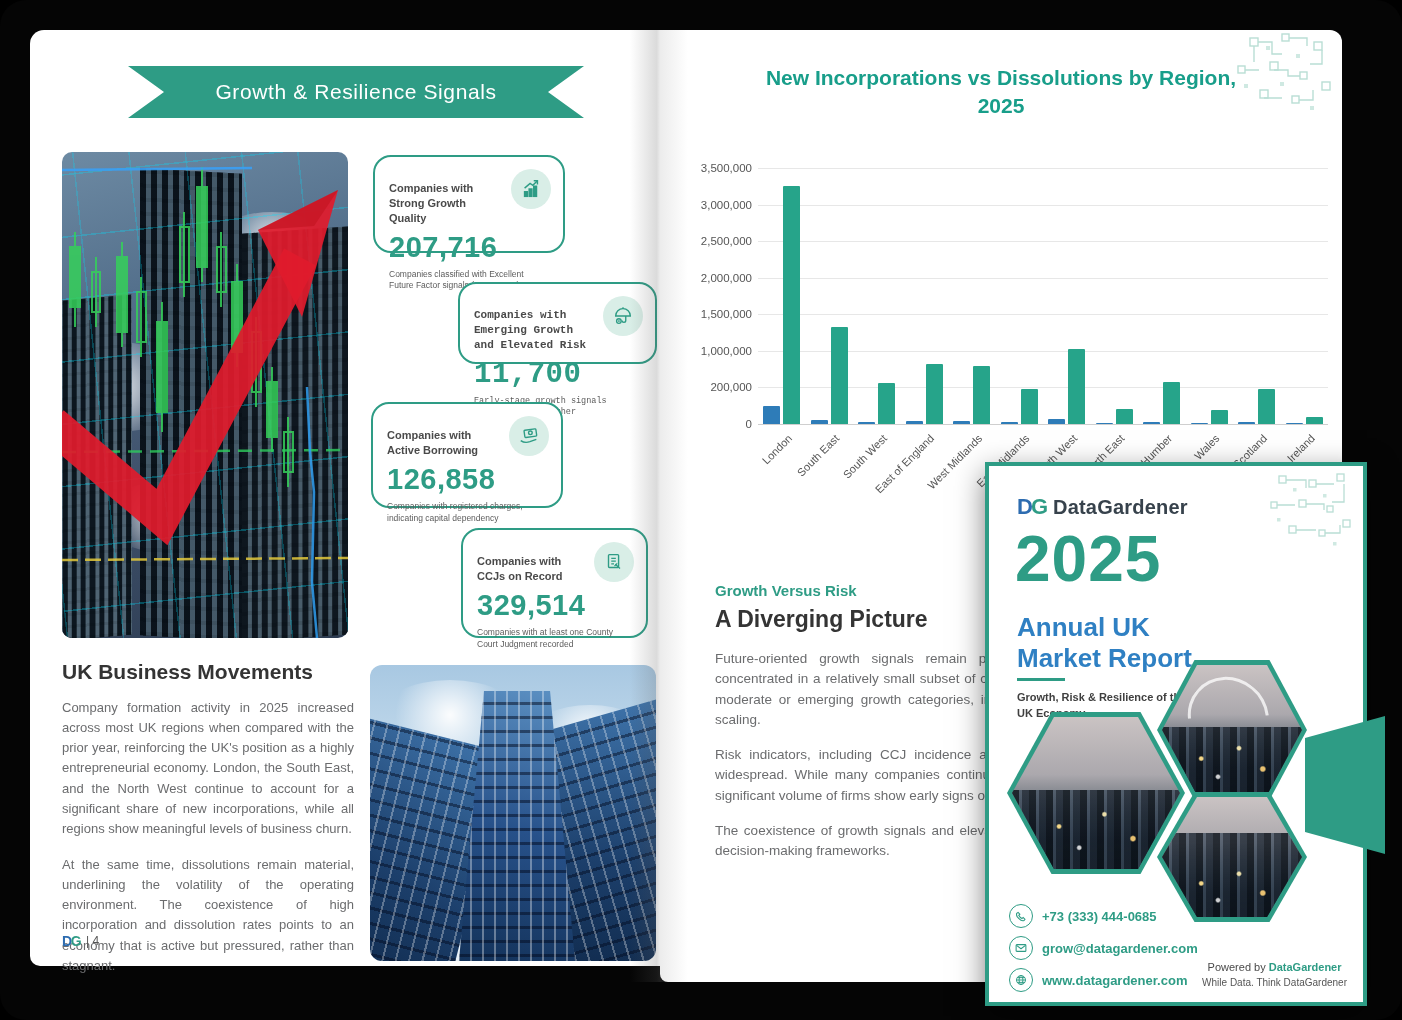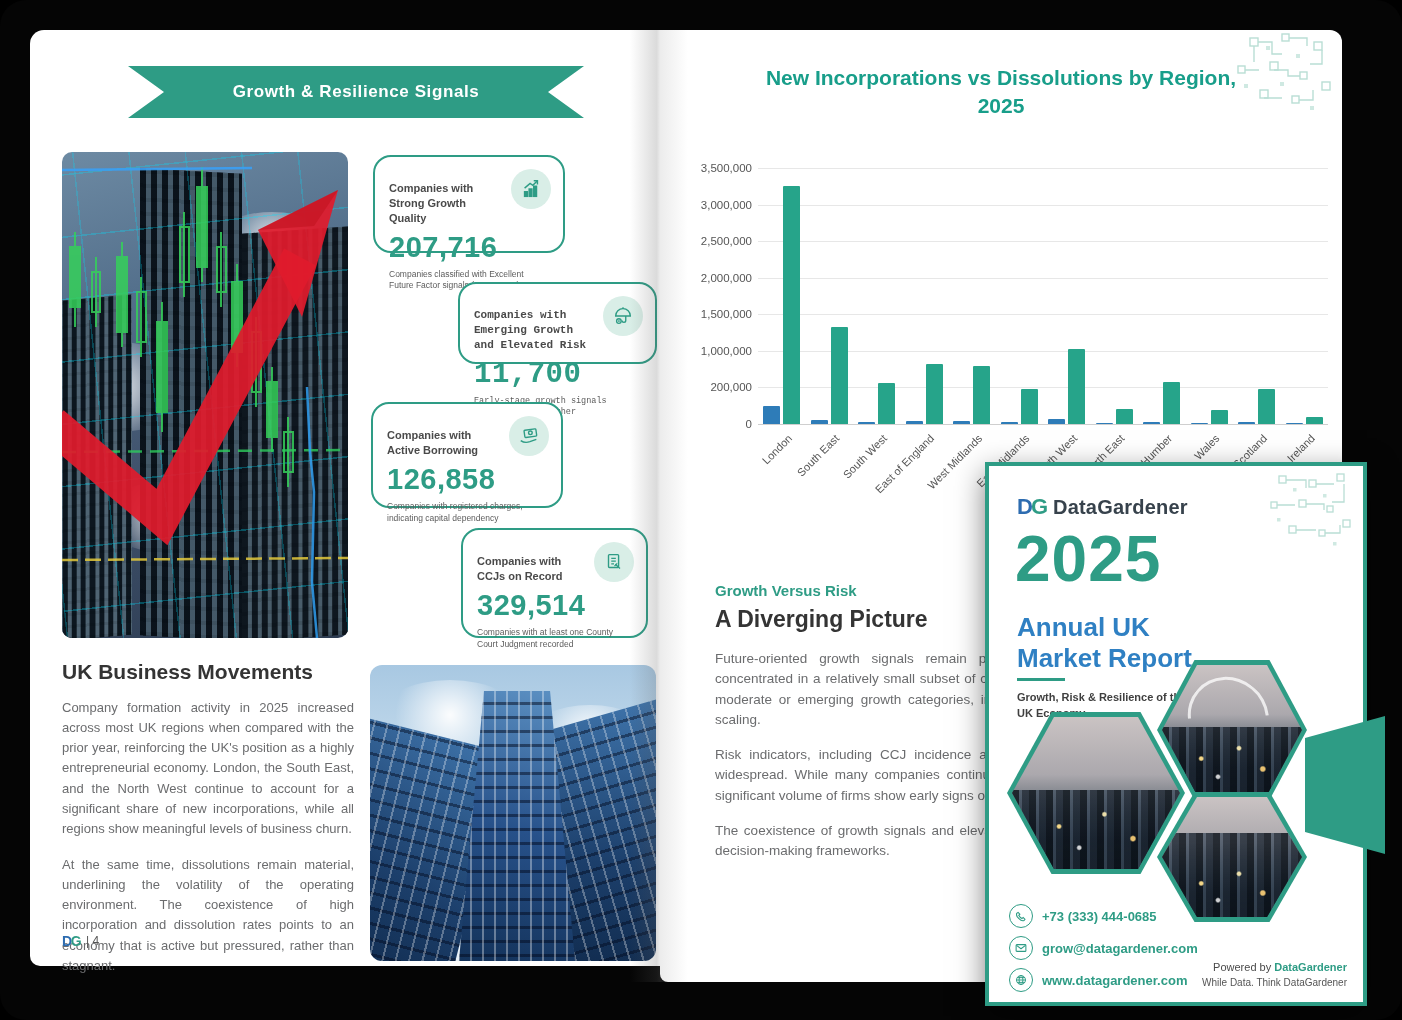--- a/index.html
+++ b/index.html
@@ -8,21 +8,21 @@
   .page{position:absolute;background:#fff;z-index:1;}
   .page-left{left:30px;top:30px;width:630px;height:936px;border-radius:14px 0 0 10px;}
   .page-right{left:660px;top:30px;width:682px;height:952px;border-radius:0 12px 16px 8px;}
   .spine{position:absolute;left:630px;top:30px;width:58px;height:952px;z-index:2;pointer-events:none;
     background:linear-gradient(to right,rgba(0,0,0,0) 0%,rgba(90,90,90,.22) 46%,rgba(150,150,150,.18) 52%,rgba(255,255,255,0) 100%);}
 
   
   .ribbon{position:absolute;left:98px;top:36px;width:456px;height:52px;background:#2E9C85;
     clip-path:polygon(0 0,100% 0,calc(100% - 36px) 50%,100% 100%,0 100%,36px 50%);
     display:flex;align-items:center;justify-content:center;}
-  .ribbon span{color:#fff;font-size:17px;font-weight:700;letter-spacing:.6px;}
+  .ribbon span{color:#fff;font-size:21px;font-weight:400;letter-spacing:.6px;}
 
   .photo1{position:absolute;left:32px;top:122px;width:286px;height:486px;border-radius:10px;overflow:hidden;
     background:linear-gradient(165deg,#6d8aa3 0%,#54708c 28%,#41546e 58%,#2d3c52 100%);}
   .photo1 .cloud{position:absolute;border-radius:50%;background:radial-gradient(circle,rgba(255,255,255,.85) 0%,rgba(255,255,255,0) 70%);}
   .tower{position:absolute;bottom:0;background-color:#1d2b38;}
   .t1{left:-8px;width:78px;height:70%;transform:skewY(-5deg);background-image:repeating-linear-gradient(90deg,rgba(10,20,28,.95) 0 5px,rgba(86,108,124,.8) 5px 9px),repeating-linear-gradient(0deg,rgba(0,0,0,.5) 0 3px,rgba(120,140,155,.25) 3px 12px);}
   .t2{left:78px;width:102px;height:96%;transform:skewY(3deg);background-image:repeating-linear-gradient(90deg,rgba(8,16,24,.95) 0 6px,rgba(70,92,108,.85) 6px 11px),repeating-linear-gradient(0deg,rgba(0,0,0,.55) 0 4px,rgba(130,150,165,.28) 4px 14px);}
   .t3{right:-4px;width:110px;height:84%;transform:skewY(-4deg);background-image:repeating-linear-gradient(90deg,rgba(12,20,28,.95) 0 6px,rgba(78,98,112,.8) 6px 10px),repeating-linear-gradient(0deg,rgba(0,0,0,.5) 0 4px,rgba(125,145,160,.25) 4px 13px);}
   .gridlines{position:absolute;inset:-20px;opacity:.55;transform:rotate(-6deg);
     background-image:repeating-linear-gradient(0deg,rgba(0,225,255,.55) 0 1.5px,transparent 1.5px 62px),repeating-linear-gradient(90deg,rgba(0,225,255,.45) 0 1.5px,transparent 1.5px 56px);}
@@ -104,21 +104,21 @@
   .hex-arc{position:absolute;left:18%;top:10%;width:55%;height:55%;border:3px solid rgba(255,255,255,.75);border-radius:50%;
     border-bottom-color:transparent;border-right-color:transparent;transform:rotate(40deg);}
   .hexA{left:18px;top:246px;width:178px;height:162px;}
   .hexB{left:168px;top:194px;width:150px;height:140px;}
   .hexC{left:168px;top:326px;width:150px;height:130px;}
   .tab{position:absolute;left:1305px;top:716px;width:80px;height:138px;background:#2E9C85;z-index:6;
     clip-path:polygon(0 16%,100% 0,100% 100%,0 84%);}
   .contacts{position:absolute;left:20px;top:438px;display:flex;flex-direction:column;gap:8px;}
   .contact{display:flex;align-items:center;gap:9px;font-size:13px;font-weight:600;color:#2E9C85;}
   .cicon{width:22px;height:22px;border-radius:50%;border:1.6px solid #2E9C85;display:flex;align-items:center;justify-content:center;flex:none;}
-  .powered{position:absolute;right:16px;bottom:12px;text-align:right;font-size:11px;color:#4a4a4a;line-height:1.5;}
+  .powered{position:absolute;right:16px;bottom:12px;text-align:center;font-size:11px;color:#4a4a4a;line-height:1.5;}
   .powered b{color:#2E9C85;}
   .tagline{font-size:10px;color:#555;}
 </style>
 </head>
 <body>
 
 <div class="canvas">
 
   <div class="page page-left">
 

